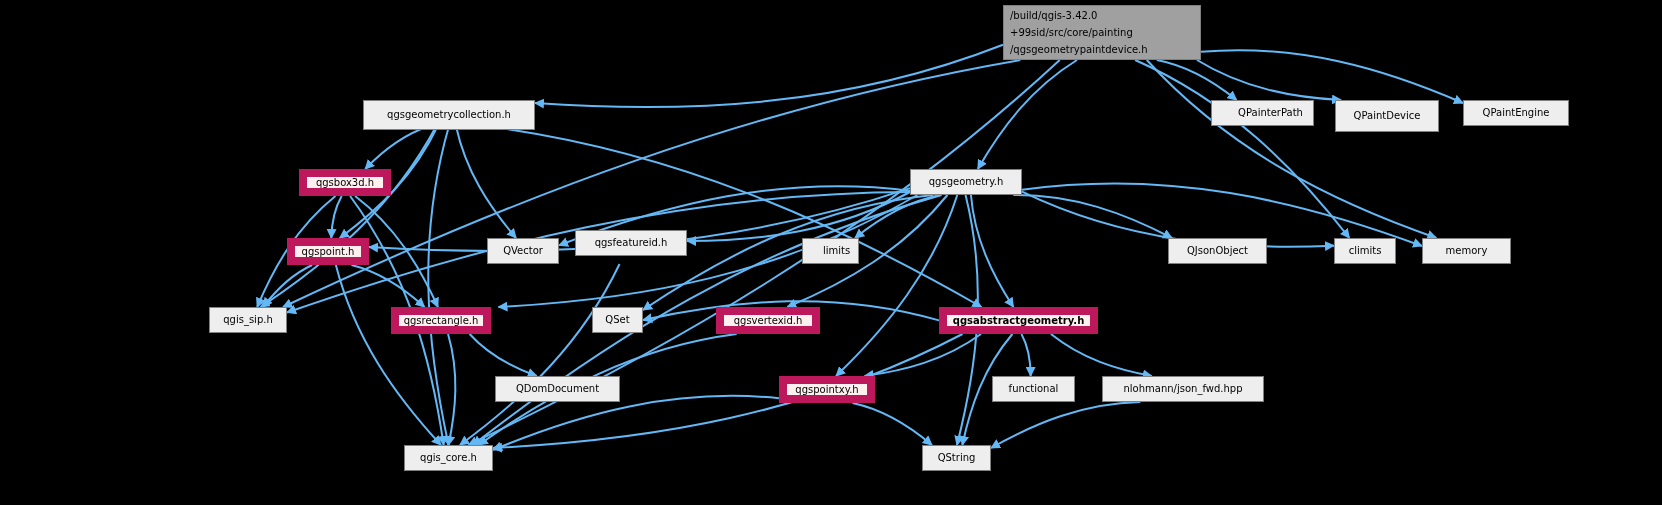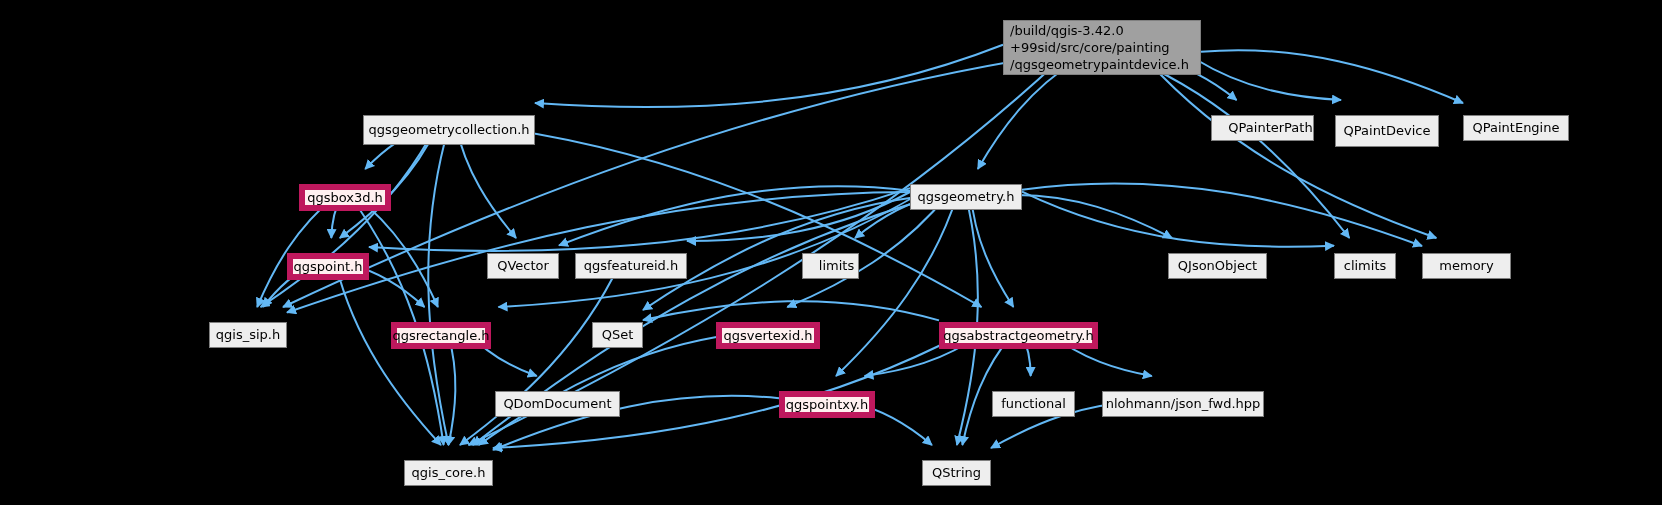--- a/index.html
+++ b/index.html
@@ -21,41 +21,40 @@
     top: 0;
     width: 1662px;
     height: 505px;
   }
   .node {
     position: absolute;
     box-sizing: border-box;
     display: flex;
     align-items: center;
     justify-content: center;
-    font-size: 13px;
+    font-size: 10px;
     line-height: 16px;
     white-space: pre;
     text-align: center;
     color: #000000;
     border: 1px solid #808080;
     background: #eeeeee;
     z-index: 5;
-    margin-top: 15px;
   }
   .node.root {
     background: #a0a0a0;
     border: 1px solid #808080;
     text-align: left;
     justify-content: flex-start;
     padding-left: 6px;
     padding-right: 4px;
     line-height: 17px;
   }
   .node.redborder {
-    border: 6px solid #be185d;
+    border: 8px solid #be185d;
     background: #fff0f0;
   }
   .node.plain {
     background: #eeeeee;
     border: 1px solid #808080;
   }
 </style>
 </head>
 <body>
 
@@ -126,30 +125,30 @@
 +99sid/src/core/painting
 /qgsgeometrypaintdevice.h</div>
       <div class="node plain" style="left: 363px; top: 100px; width: 172px; height: 30px;">qgsgeometrycollection.h</div>
       <div class="node plain" style="left: 1211px; top: 100px; width: 103px; height: 26px; padding-left: 16px;">QPainterPath</div>
       <div class="node plain" style="left: 1335px; top: 100px; width: 104px; height: 32px;">QPaintDevice</div>
       <div class="node plain" style="left: 1463px; top: 100px; width: 106px; height: 26px;">QPaintEngine</div>
       <div class="node redborder" style="left: 299px; top: 169px; width: 92px; height: 27px;">qgsbox3d.h</div>
       <div class="node plain" style="left: 910px; top: 169px; width: 112px; height: 26px;">qgsgeometry.h</div>
       <div class="node redborder" style="left: 287px; top: 238px; width: 82px; height: 27px;">qgspoint.h</div>
       <div class="node plain" style="left: 487px; top: 238px; width: 72px; height: 26px;">QVector</div>
-      <div class="node plain" style="left: 575px; top: 238px; width: 112px; height: 26px;">qgsfeatureid.h</div>
+      <div class="node plain" style="left: 575px; top: 230px; width: 112px; height: 26px;">qgsfeatureid.h</div>
       <div class="node plain" style="left: 802px; top: 238px; width: 57px; height: 26px; padding-left: 12px;">limits</div>
       <div class="node plain" style="left: 1168px; top: 238px; width: 99px; height: 26px;">QJsonObject</div>
       <div class="node plain" style="left: 1334px; top: 238px; width: 62px; height: 26px;">climits</div>
       <div class="node plain" style="left: 1422px; top: 238px; width: 89px; height: 26px;">memory</div>
       <div class="node plain" style="left: 209px; top: 307px; width: 78px; height: 26px;">qgis_sip.h</div>
       <div class="node redborder" style="left: 391px; top: 307px; width: 100px; height: 27px;">qgsrectangle.h</div>
       <div class="node plain" style="left: 592px; top: 307px; width: 51px; height: 26px;">QSet</div>
       <div class="node redborder" style="left: 716px; top: 307px; width: 104px; height: 27px;">qgsvertexid.h</div>
-      <div class="node redborder" style="left: 939px; top: 307px; width: 159px; height: 27px;">qgsabstractgeometry.h</div>
+      <div class="node redborder" style="left: 939px; top: 307px; width: 159px; height: 27px; font-weight: bold;">qgsabstractgeometry.h</div>
       <div class="node plain" style="left: 495px; top: 376px; width: 125px; height: 26px;">QDomDocument</div>
       <div class="node redborder" style="left: 779px; top: 376px; width: 96px; height: 27px;">qgspointxy.h</div>
       <div class="node plain" style="left: 992px; top: 376px; width: 83px; height: 26px;">functional</div>
       <div class="node plain" style="left: 1102px; top: 376px; width: 162px; height: 26px;">nlohmann/json_fwd.hpp</div>
       <div class="node plain" style="left: 404px; top: 445px; width: 89px; height: 26px;">qgis_core.h</div>
       <div class="node plain" style="left: 922px; top: 445px; width: 69px; height: 26px;">QString</div>
     </div>
 
 </div>
 

